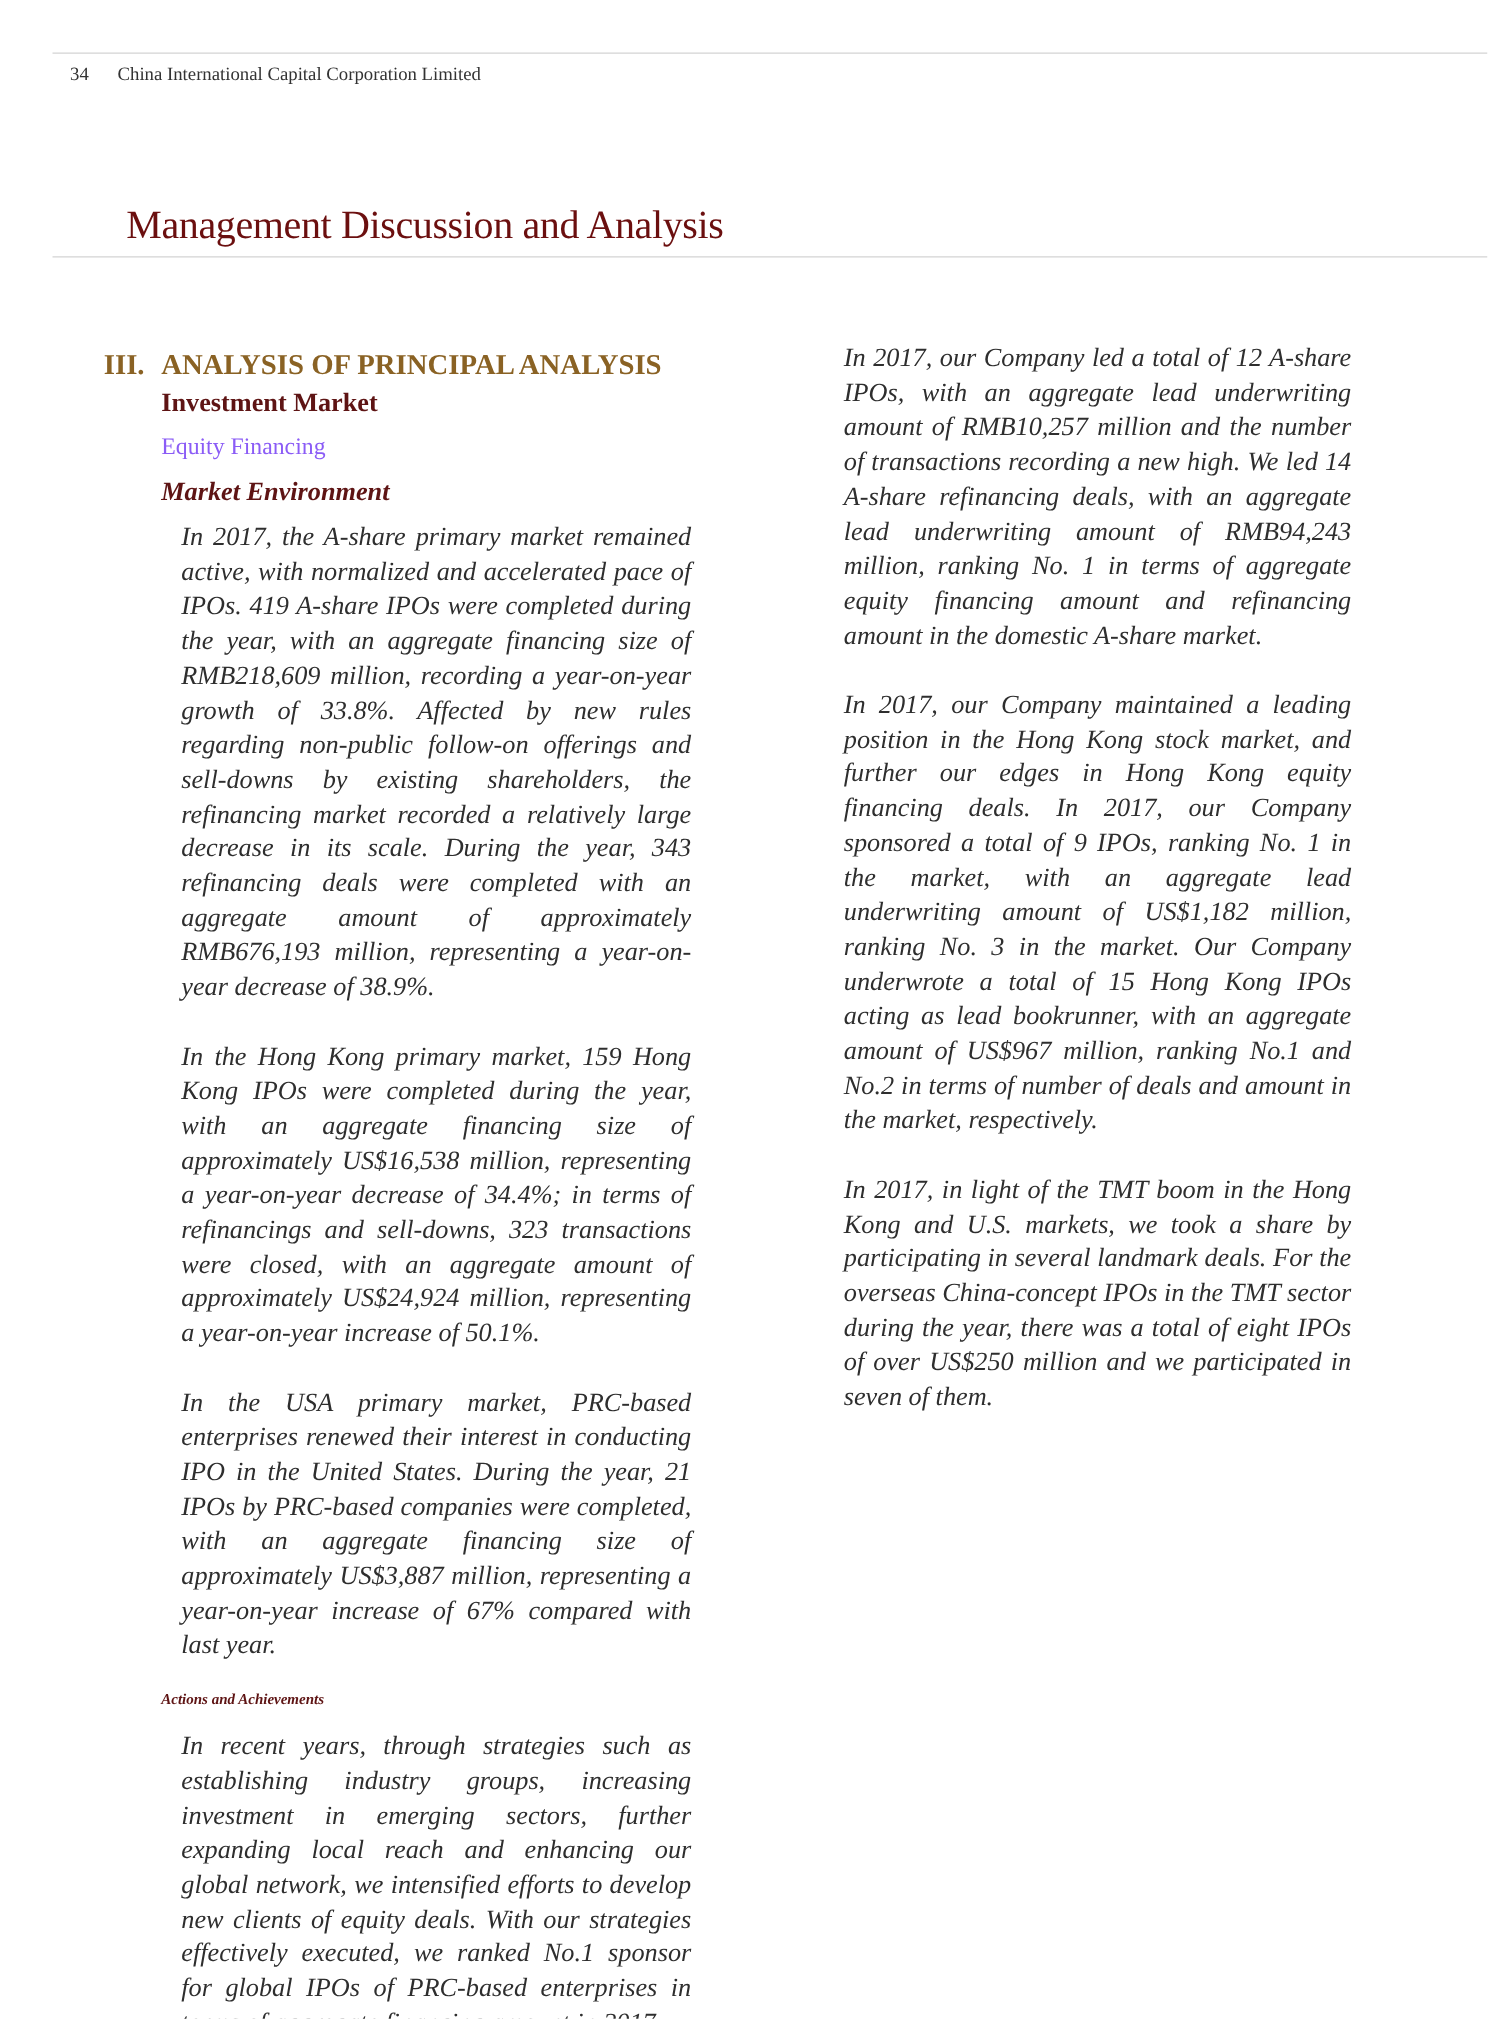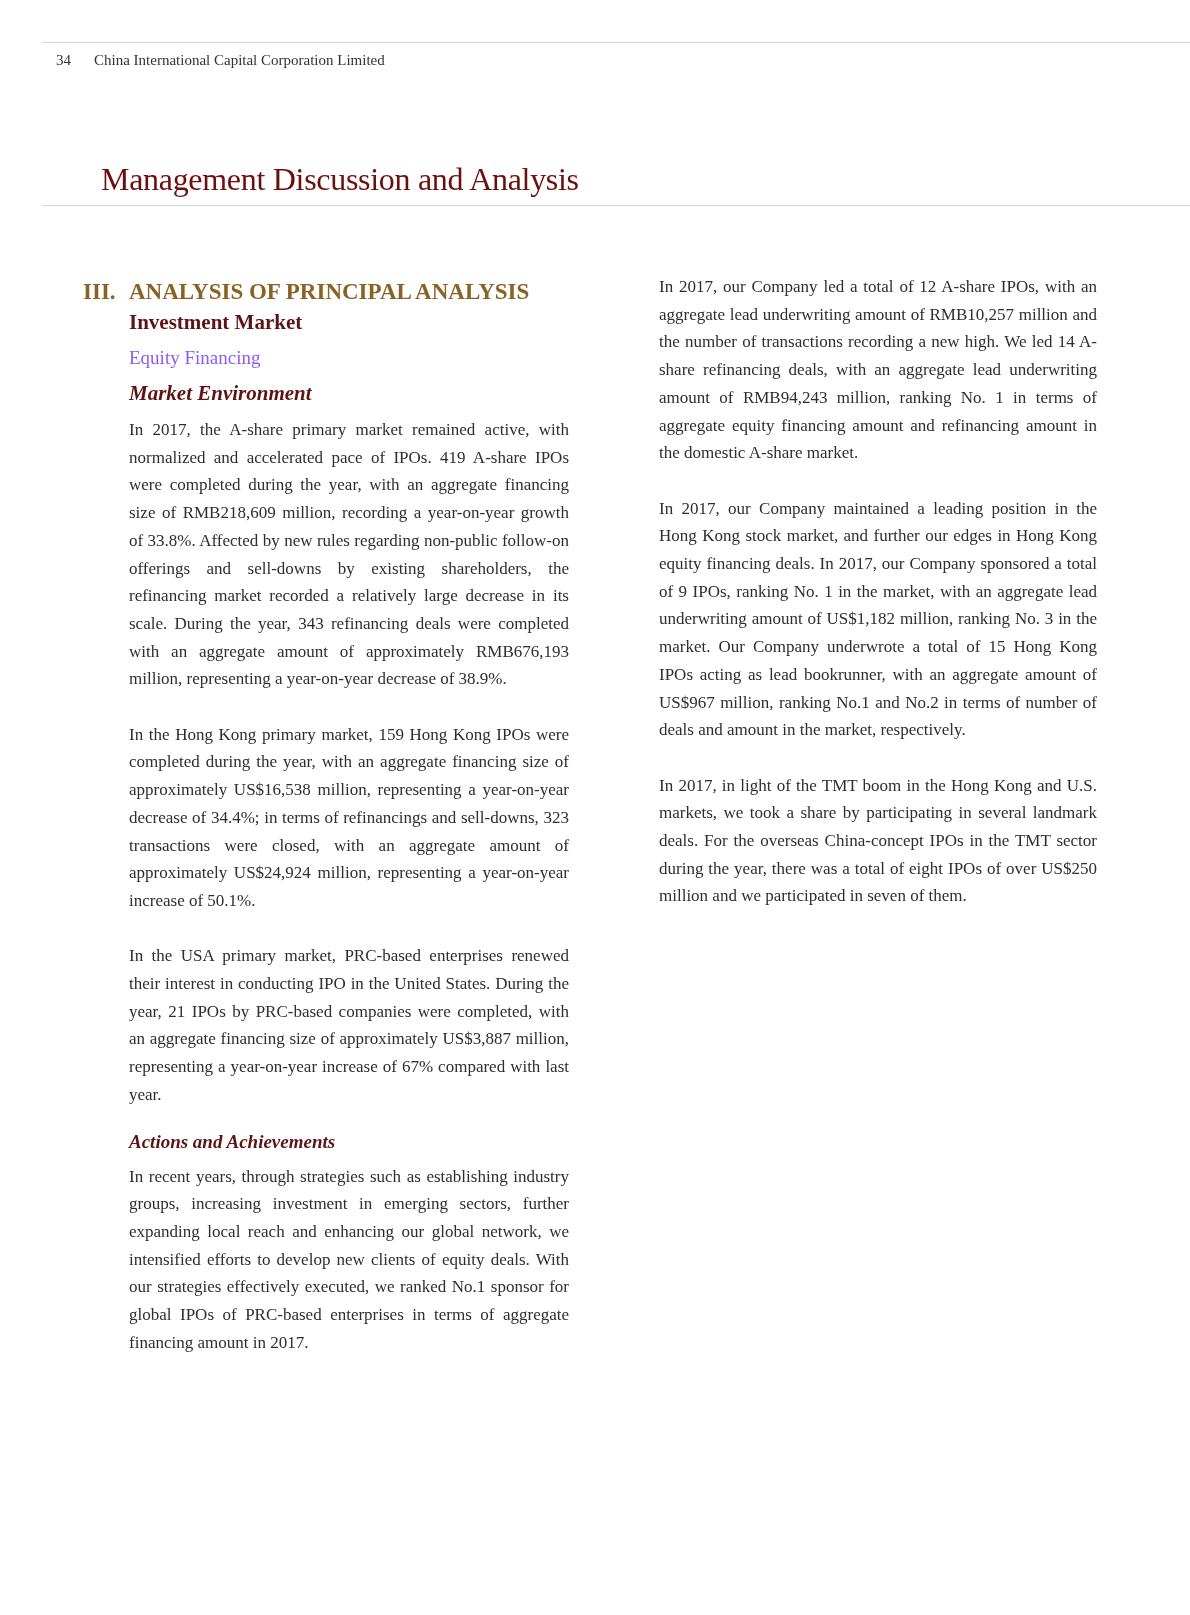--- a/index.html
+++ b/index.html
@@ -14,26 +14,26 @@
                 font-size: 32px; color: #6b0f0f; letter-spacing: -0.3px; }
   .col { position: absolute; width: 440px; }
   .col.left { left: 129px; top: 276px; }
   .col.right { left: 659px; top: 276px; width: 438px; }
   .sec-head { position: absolute; left: 83px; top: 279px; margin: 0; font-size: 23px;
               font-weight: bold; color: #8a6224; }
   .sec-head .num { display: inline-block; width: 46px; }
   .h-ib { margin: 34px 0 0 0; font-size: 21px; font-weight: bold; color: #5e1414; }
   .h-ef { margin: 12px 0 0 0; font-size: 19px; font-weight: normal; color: #8b5cf6; }
   .h-me { margin: 12px 0 0 0; font-size: 21px; font-style: italic; font-weight: bold; color: #5e1414; }
-  p { margin: 0; font-size: 17px; line-height: 27.7px; text-align: justify; color: #2e2e2e; }
+  p { margin: 16px; font-size: 21px; line-height: 27.7px; text-align: justify; color: #2e2e2e; font-style: italic; }
   .col.left p.first { margin-top: 10px; }
   .col.left p + p { margin-top: 27.7px; }
   .col.right p + p { margin-top: 27.7px; }
   .col.right p.first { margin-top: -3px; }
-  .h-aa { margin: 22px 0 10px 0; font-size: 19px; font-style: italic; font-weight: bold; color: #5e1414; }
+  .h-aa { margin: 22px 0 10px 0; font-size: 12px; font-style: italic; font-weight: bold; color: #5e1414; }
 </style>
 </head>
 <body>
 
 <div class="rule top"></div>
 <div class="running-head">
   <span class="pg">34</span><span>China International Capital Corporation Limited</span>
 </div>
 
 <h1 class="page-title">Management Discussion and Analysis</h1>

